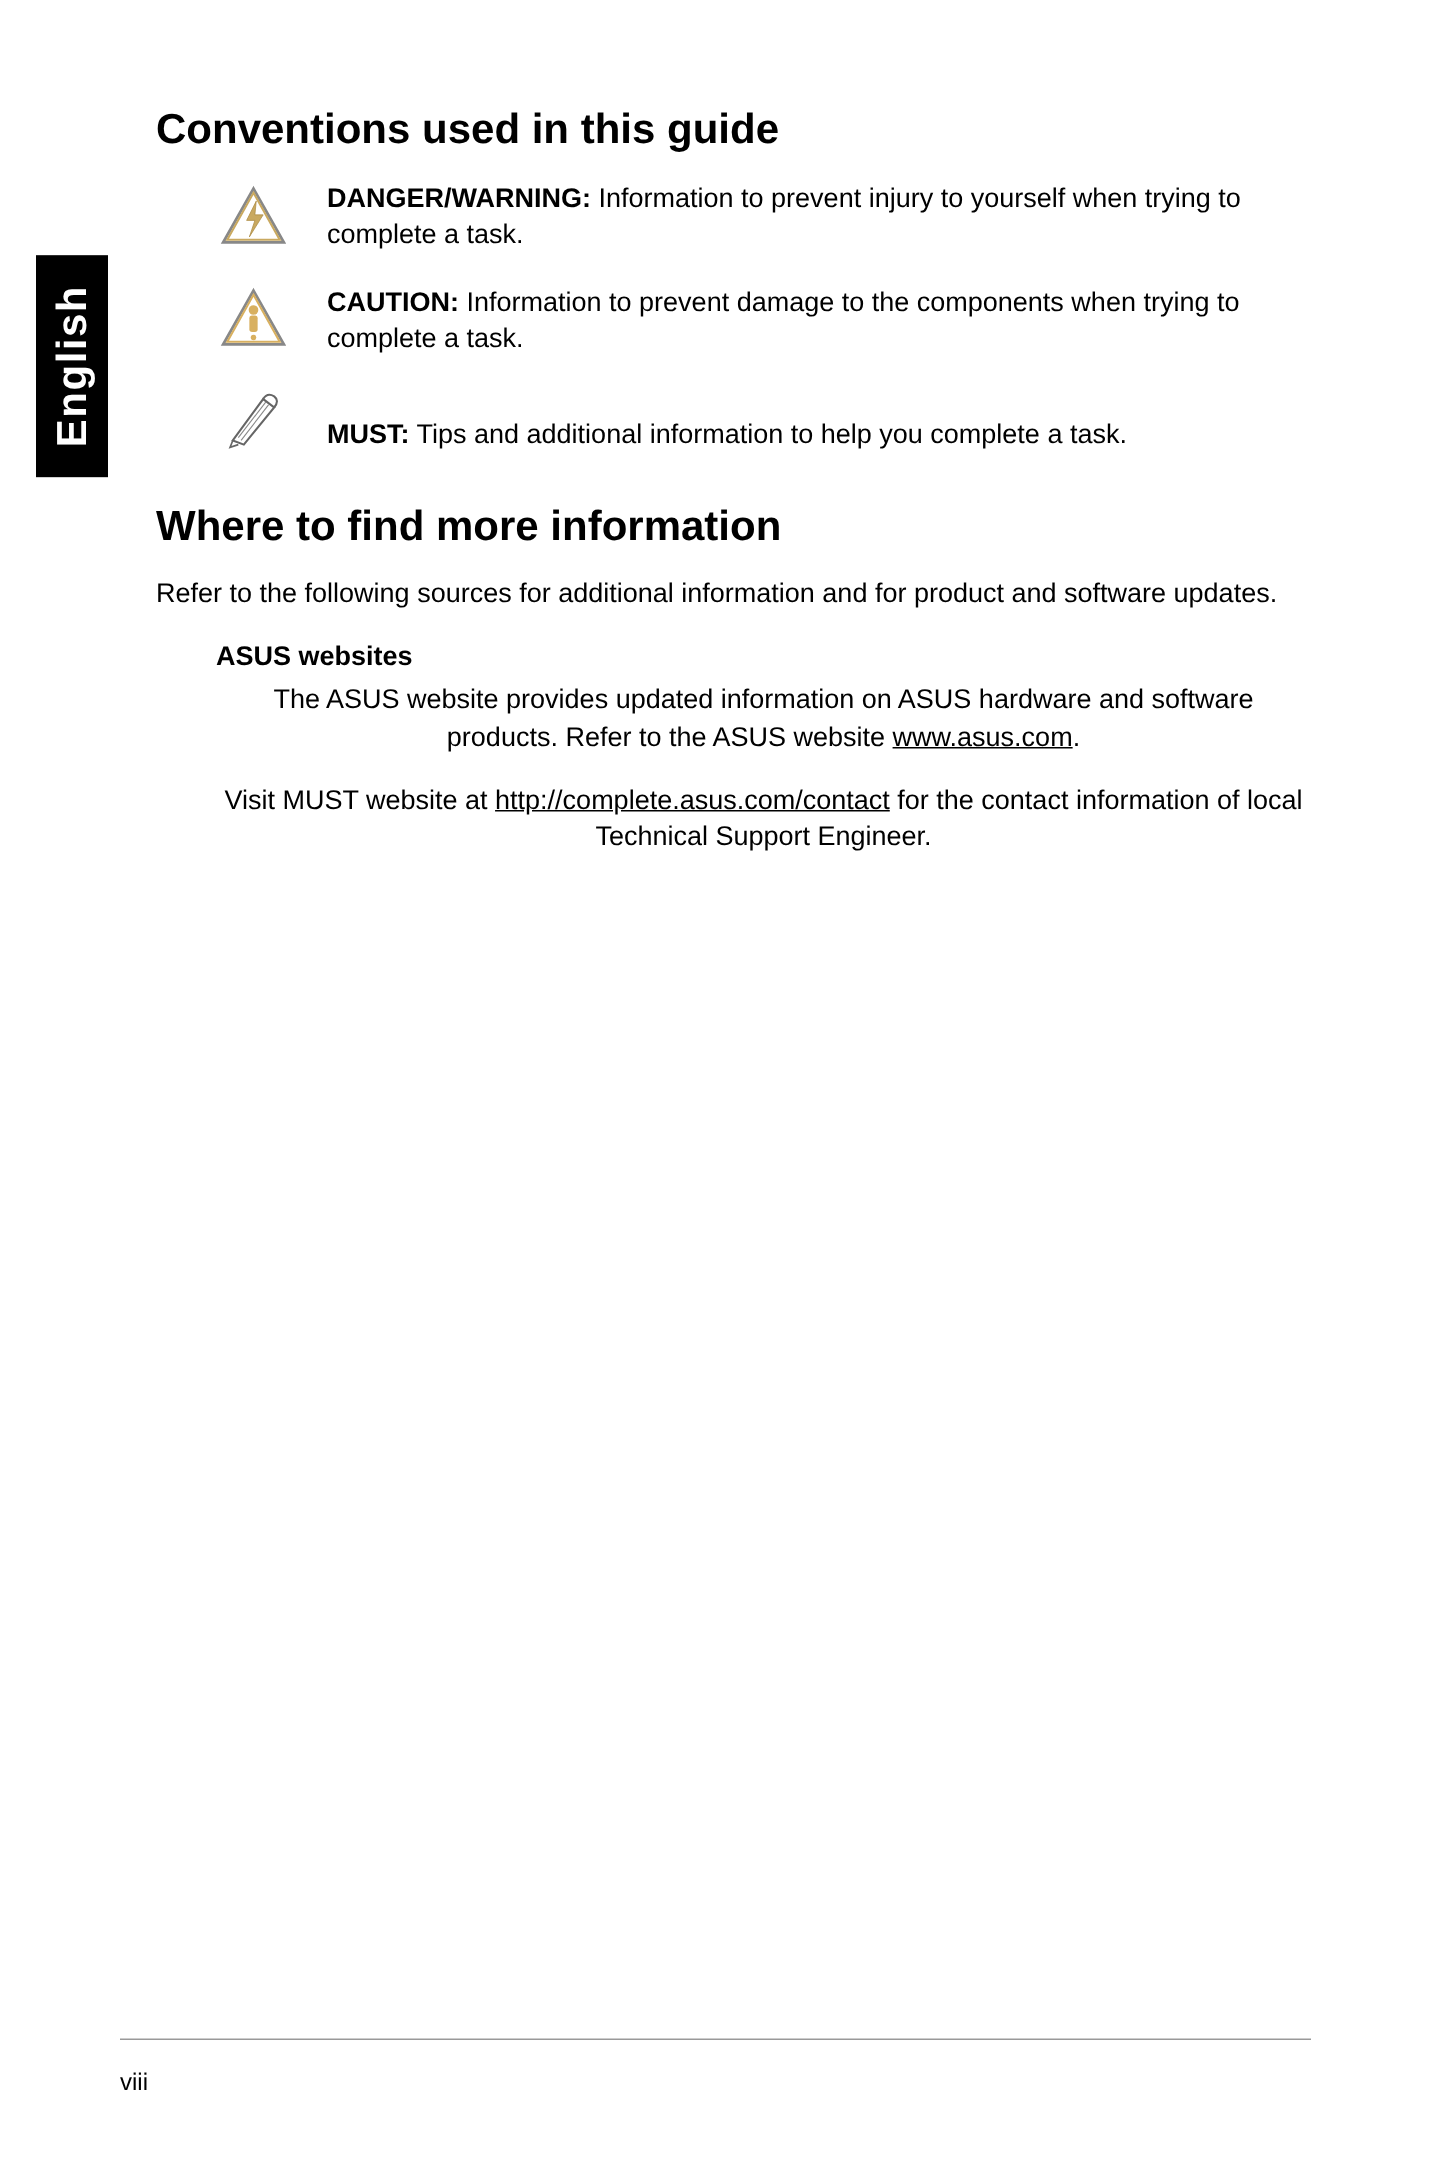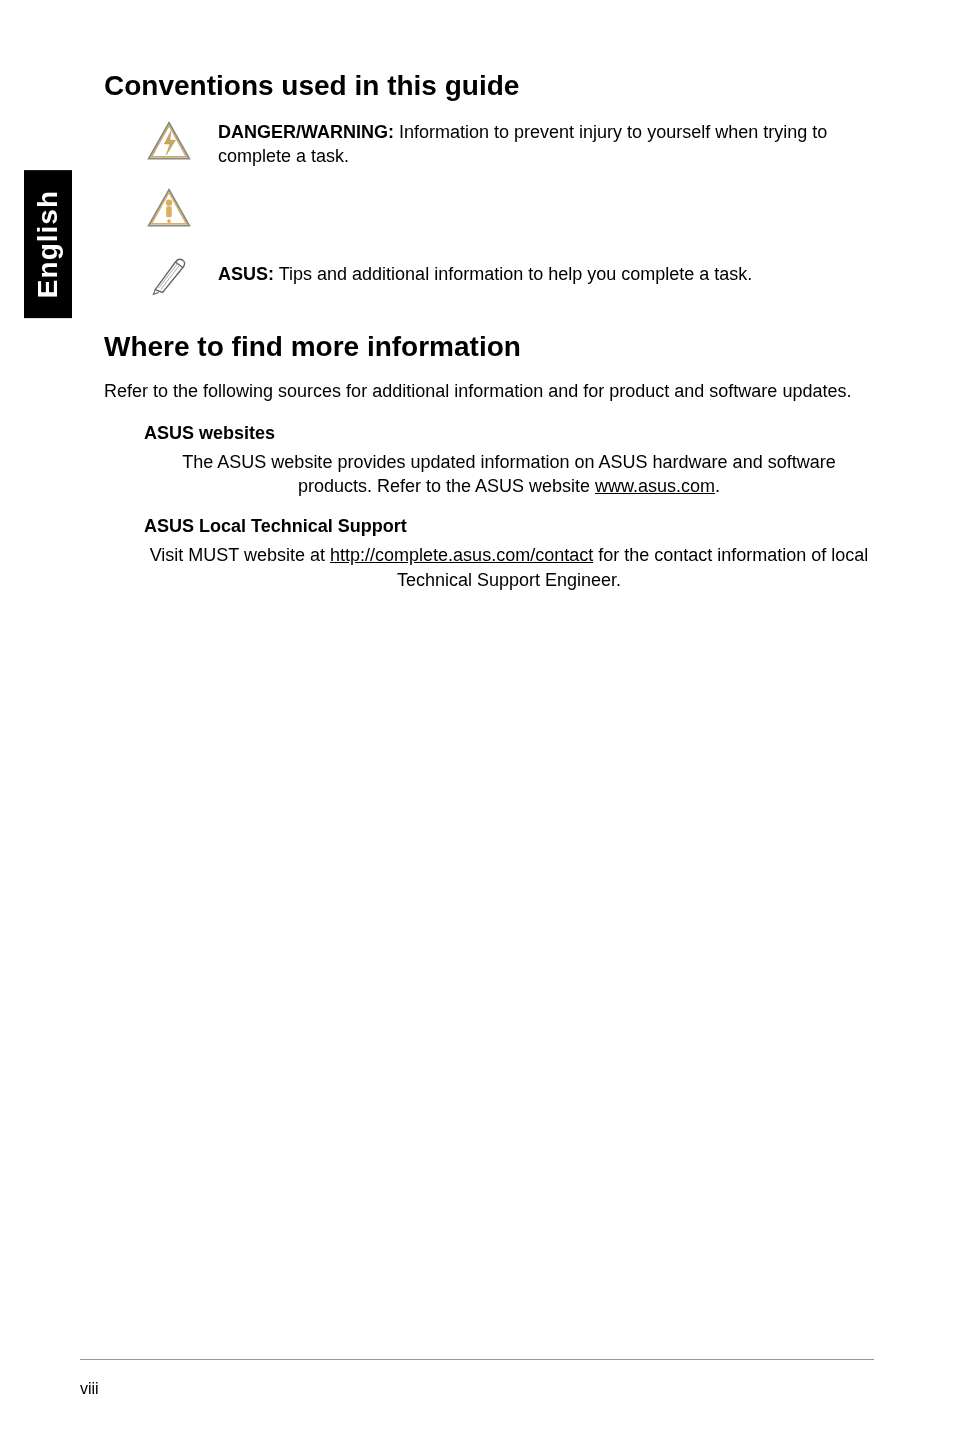--- a/index.html
+++ b/index.html
@@ -38,21 +38,21 @@
       font-family: Arial, Helvetica, sans-serif;
       margin-bottom: 16px;
     }
     .intro-text {
       font-size: 18px;
       line-height: 1.35;
       margin-bottom: 20px;
     }
     .convention-item {
       display: flex;
-      align-items: center;
+      align-items: flex-end;
       margin-bottom: 18px;
       padding-left: 40px;
     }
     .icon-box {
       width: 50px;
       min-width: 50px;
       margin-right: 24px;
       display: flex;
       align-items: center;
       justify-content: center;
@@ -131,51 +131,53 @@
   <div class="convention-item">
     <div class="icon-box">
       <svg viewBox="0 0 50 50">
         <polygon points="25,3 47,42 3,42" fill="none" stroke="#888" stroke-width="2"></polygon>
         <polygon points="25,6 44,40 6,40" fill="none" stroke="#d8b060" stroke-width="1.5"></polygon>
         <ellipse cx="25" cy="17" rx="3.5" ry="3.5" fill="#d8b060"></ellipse>
         <rect x="22" y="21" width="6" height="12" rx="2" fill="#d8b060"></rect>
         <circle cx="25" cy="37" r="2" fill="#d8b060"></circle>
       </svg>
     </div>
+    <div class="convention-text">
+      <span class="convention-label">CAUTION:</span><span> Information to prevent damage to the components when trying to complete a task.</span>
+    </div>
   </div>
 
 
   <div class="convention-item">
     <div class="icon-box">
       <svg viewBox="0 0 50 50">
         <path d="M 10 42 L 32 12 L 40 18 L 18 45 Z" fill="none" stroke="#666" stroke-width="1.5"></path>
         <path d="M 14 40 L 34 14" stroke="#888" stroke-width="0.8"></path>
         <path d="M 16 42 L 36 16" stroke="#888" stroke-width="0.8"></path>
         <path d="M 32 12 Q 35 7 40 10 Q 44 13 40 18" fill="none" stroke="#666" stroke-width="1.5"></path>
         <path d="M 10 42 L 8 47 L 14 45" fill="none" stroke="#666" stroke-width="1.2"></path>
       </svg>
     </div>
     <div class="convention-text">
-      <span class="convention-label">ASUS:</span><span> Tips and additional information to help you complete a task.</span>
+      <span class="convention-label">MUST:</span><span> Tips and additional information to help you complete a task.</span>
     </div>
   </div>
 
   <h2 class="section-heading where-heading">Where to find more information</h2>
 
   <p class="intro-text">Refer to the following sources for additional information and for product and software updates.</p>
 
   <div class="sub-block">
     <div class="sub-heading">ASUS websites</div>
     <div class="sub-text">
       <span>The ASUS website provides updated information on ASUS hardware and software products. Refer to the ASUS website </span><span class="link">www.asus.com</span><span>.</span>
     </div>
   </div>
 
   <div class="sub-block">
-    <div class="sub-heading">ASUS Local Technical Support</div>
     <div class="sub-text">
       <span>Visit MUST website at </span><span class="link">http://complete.asus.com/contact</span><span> for the contact information of local Technical Support Engineer.</span>
     </div>
   </div>
 
 </div>
 
 <div class="footer">
   <div class="footer-line"></div>
   <div class="page-num">viii</div>

